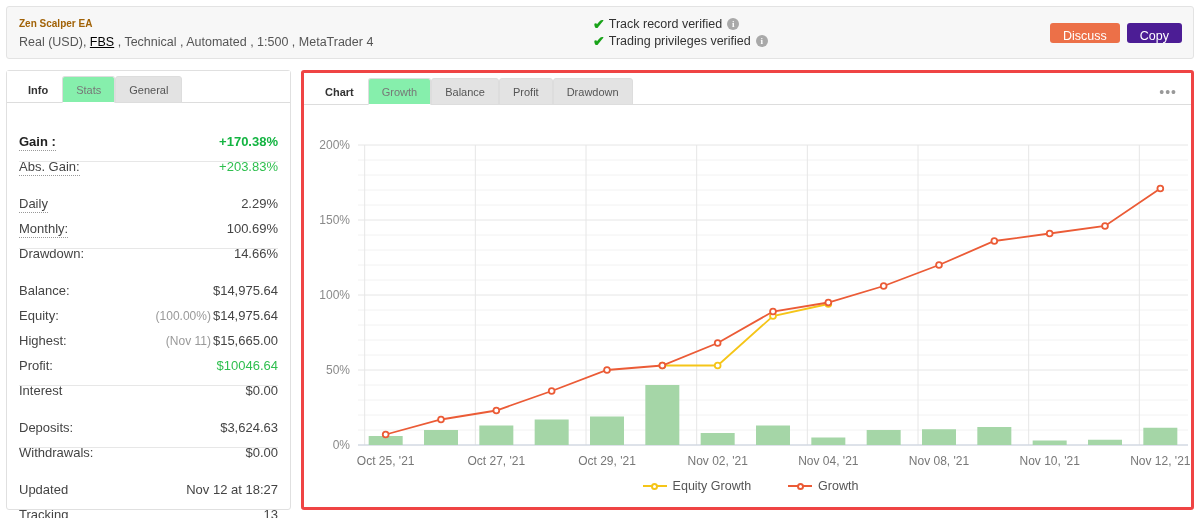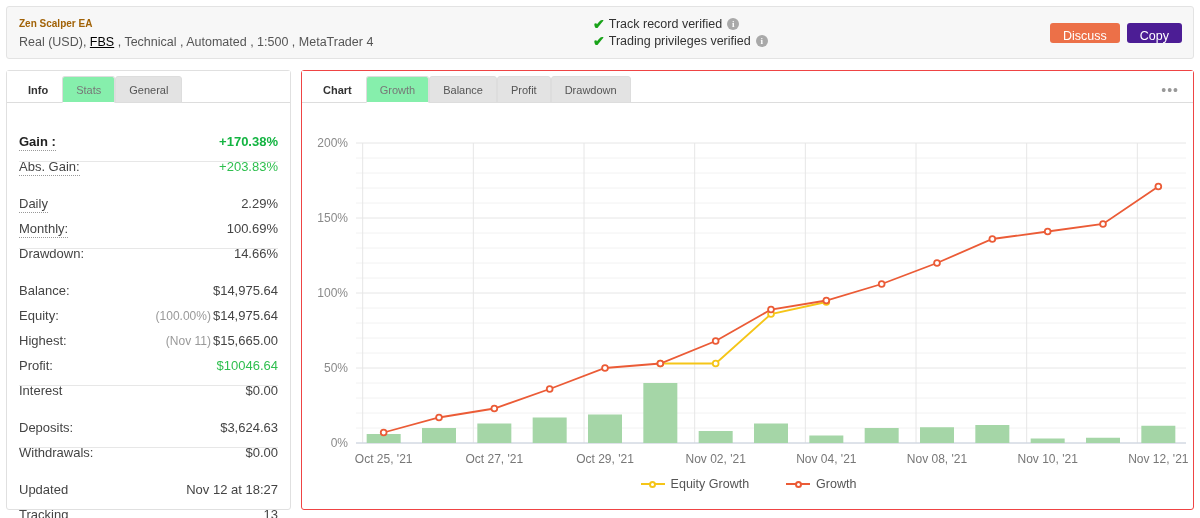--- a/index.html
+++ b/index.html
@@ -39,21 +39,21 @@
   .btn-discuss { background:#ec7048; }
   .btn-copy { background:#4c1d95; }
 
   
   .panel-left {
     position:absolute; left:6px; top:70px; width:285px; height:440px;
     background:#fff; border:1px solid #e0e0e0; border-radius:3px;
   }
   .panel-right {
     position:absolute; left:301px; top:70px; width:893px; height:440px;
-    background:#fff; border:1px solid #ef4444; border-radius:3px;
+    background:#fff; border:3px solid #ef4444; border-radius:3px;
   }
 
   
   .tabbar { height:32px; display:flex; align-items:flex-end;
             border-bottom:1px solid #ddd; padding-left:7px; background:#fff; }
   .tab { height:27px; line-height:27px; padding:0 13px; font-size:11px;
          color:#555; cursor:pointer; border:1px solid transparent;
          border-radius:3px 3px 0 0; position:relative; top:1px; }
   .tab.inactive { background:#e3e3e3; border-color:#ddd; color:#555; }
   .tab.plain { background:transparent; border-color:transparent; color:#333; font-weight:bold; }

